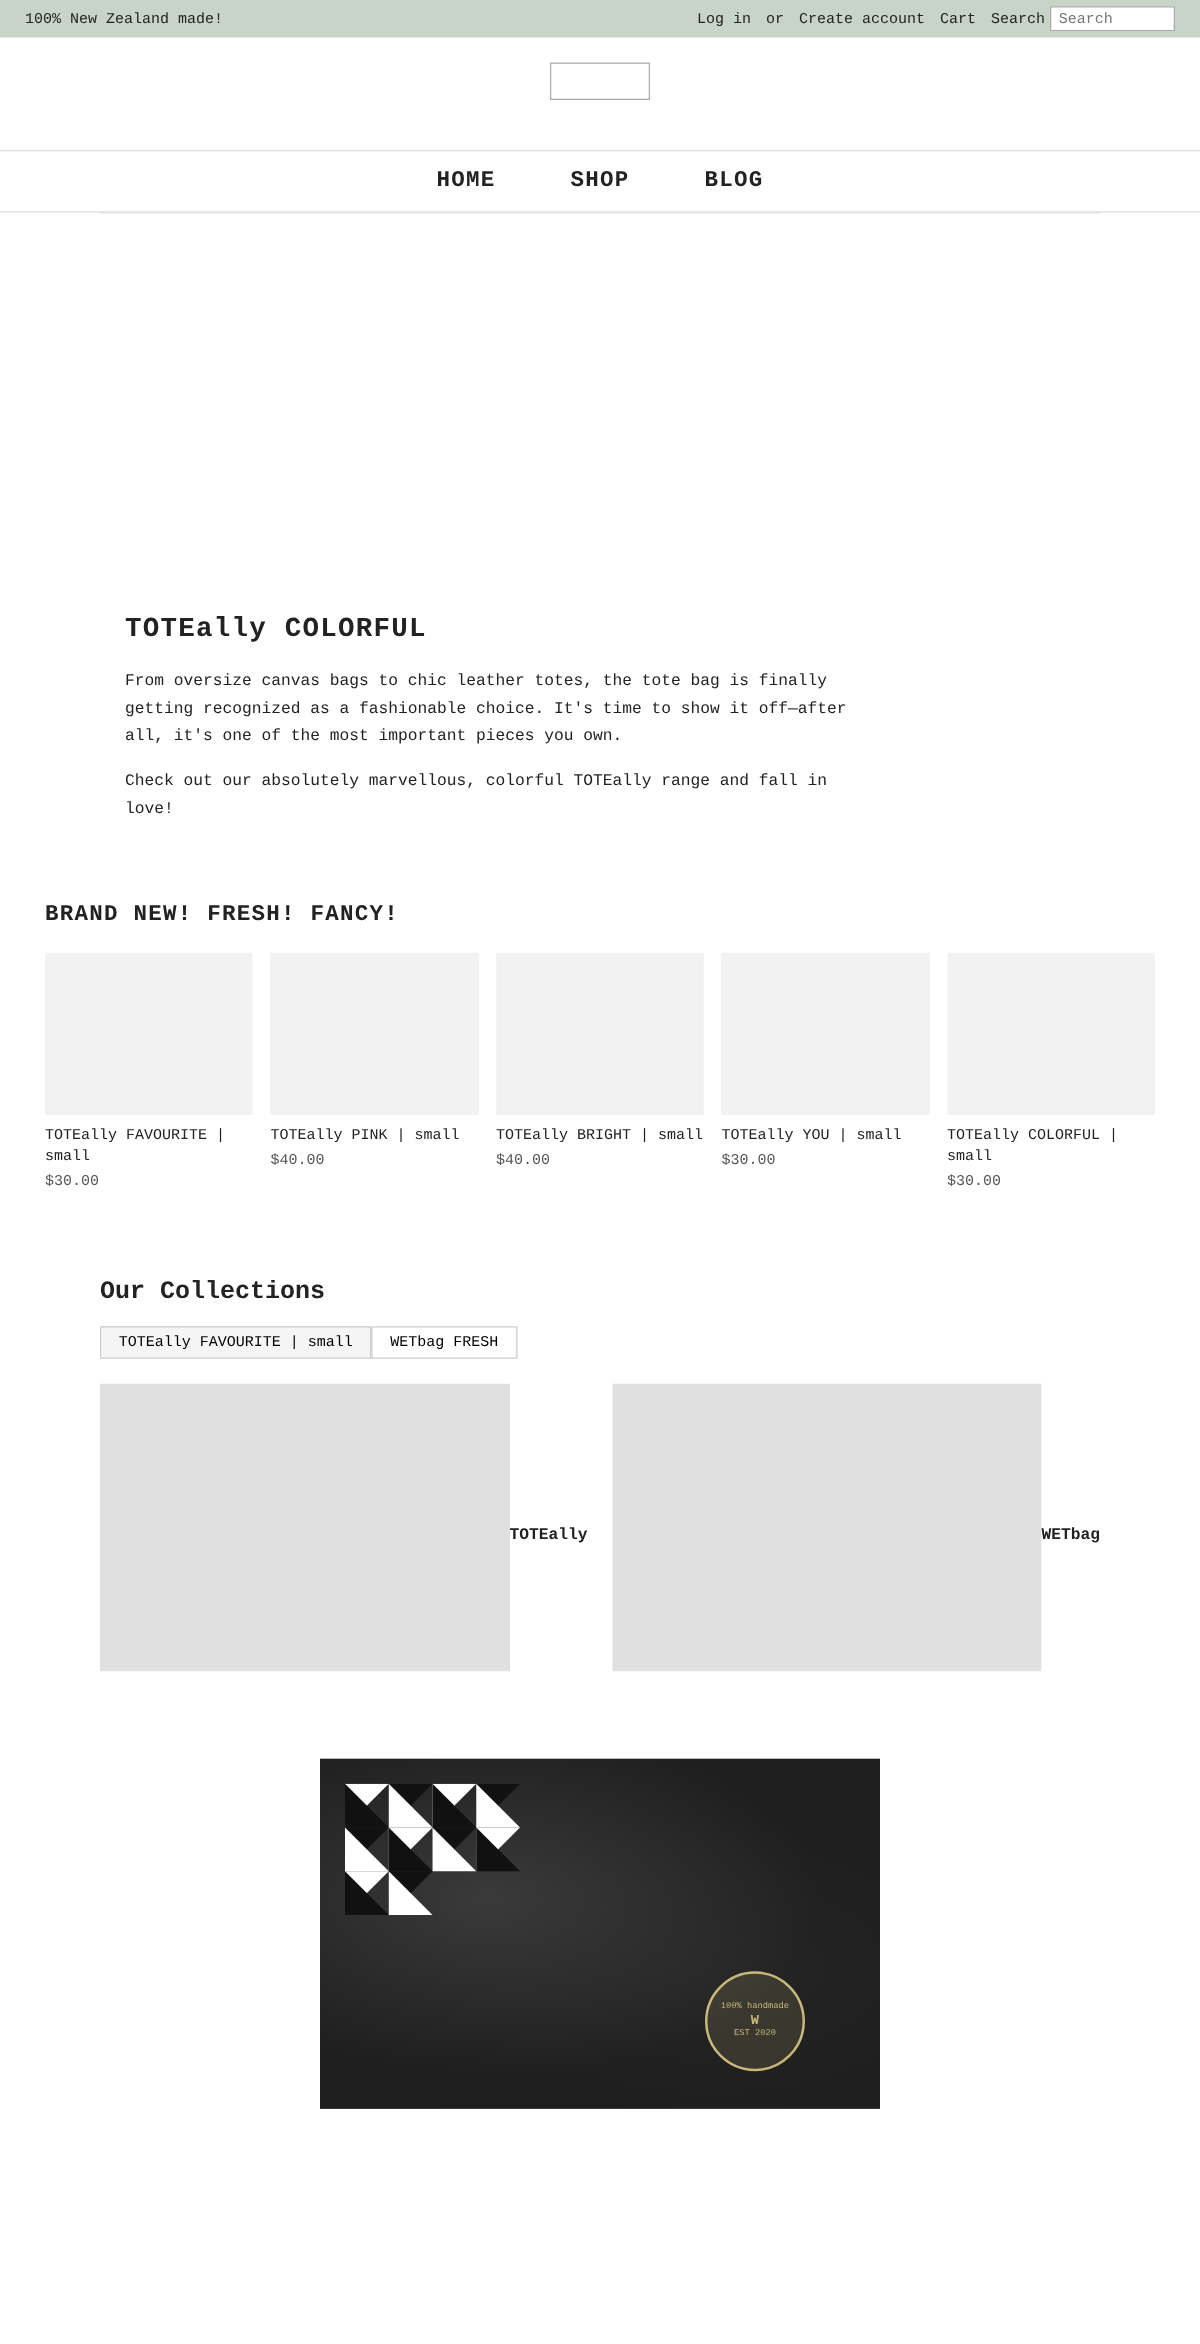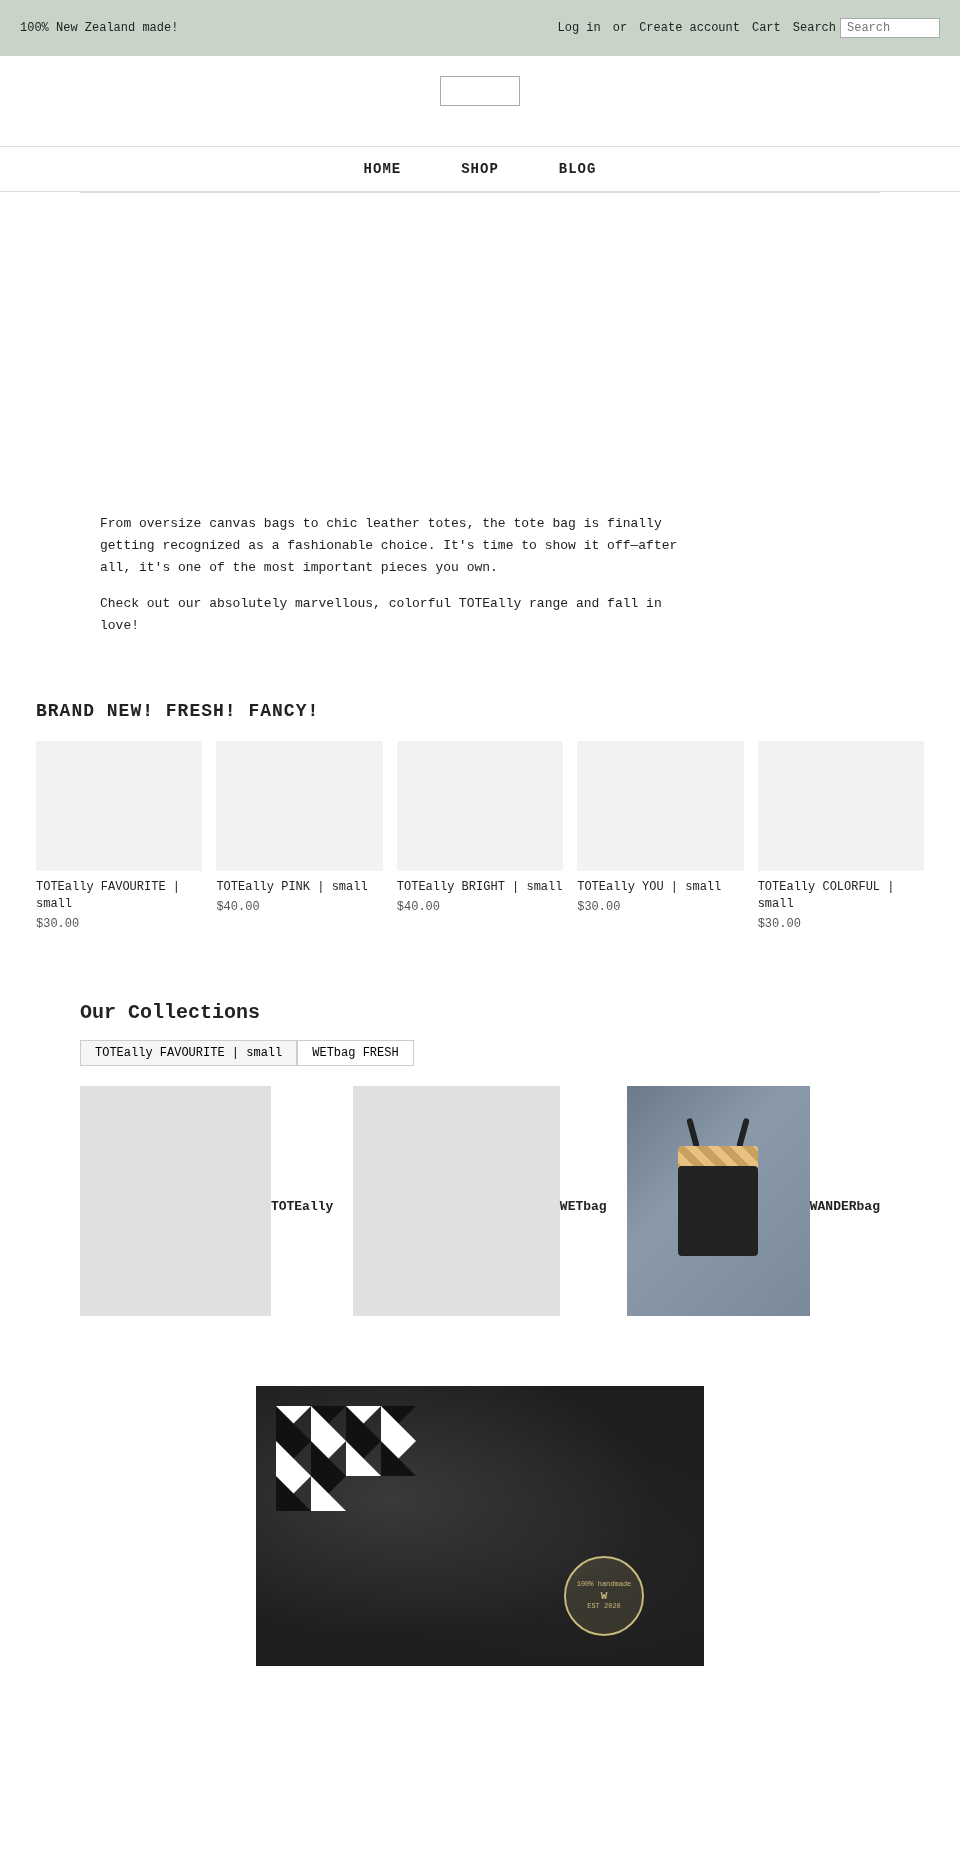--- a/index.html
+++ b/index.html
@@ -4,21 +4,21 @@
   <style>
     * { box-sizing: border-box; margin: 0; padding: 0; }
     body { font-family: 'Courier New', Courier, monospace; background: #fff; color: #222; font-size: 13px; }
 
     
     .top-bar {
       background: #c8d4c8;
       display: flex;
       align-items: center;
       justify-content: space-between;
-      padding: 18px 20px;
+      padding: 5px 20px;
       font-size: 12px;
     }
     .top-bar-left { }
     .top-bar-right {
       display: flex;
       align-items: center;
       gap: 12px;
     }
     .top-bar-right a { color: #222; text-decoration: none; }
     .search-form {
@@ -53,21 +53,21 @@
       border-bottom: 1px solid #ddd;
       display: flex;
       justify-content: center;
       gap: 60px;
       padding: 14px 0;
       margin-top: 30px;
     }
     .nav-bar a {
       text-decoration: none;
       color: #222;
-      font-size: 14px;
+      font-size: 18px;
       letter-spacing: 1px;
       font-weight: bold;
     }
 
     
     .divider {
       border: none;
       border-top: 1px solid #ddd;
       margin: 0 80px;
     }
@@ -319,20 +319,21 @@
   <a href="#">HOME</a>
   <a href="#">SHOP</a>
   <a href="#">BLOG</a>
 </nav>
 
 <hr class="divider">
 
 <div class="hero-area"></div>
 
 <section class="content-section">
+  <h2>TOTEally COLORFUL</h2>
   <p>From oversize canvas bags to chic leather totes, the tote bag is finally getting recognized as a fashionable choice. It's time to show it off—after all, it's one of the most important pieces you own.</p>
   <p>Check out our absolutely marvellous, colorful TOTEally range and fall in love!</p>
 </section>
 
 <section class="products-section">
   <h2>BRAND NEW! FRESH! FANCY!</h2>
   <div class="products-grid">
 
     <div class="product-card">
       <div class="product-image"></div>
@@ -380,32 +381,20 @@
     <div class="collection-item">
       <div class="collection-image"></div>
       <div class="collection-label">TOTEally</div>
     </div>
 
     <div class="collection-item">
       <div class="collection-image"></div>
       <div class="collection-label">WETbag</div>
     </div>
 
-    <div class="collection-item">
-      <div class="collection-image bag-photo">
-
-        <div class="bag-visual">
-          <div class="bag-strap-left"></div>
-          <div class="bag-strap-right"></div>
-          <div class="bag-pattern"></div>
-          <div class="bag-body"></div>
-        </div>
-      </div>
-      <div class="collection-label">WANDERbag</div>
-    </div>
 
   </div>
 </section>
 
 <div class="bottom-image-section">
   <div class="bottom-large-image">
     <div class="leather-texture"></div>
     <div class="triangle-pattern">
       <svg viewBox="0 0 140 140" xmlns="http://www.w3.org/2000/svg">
 

